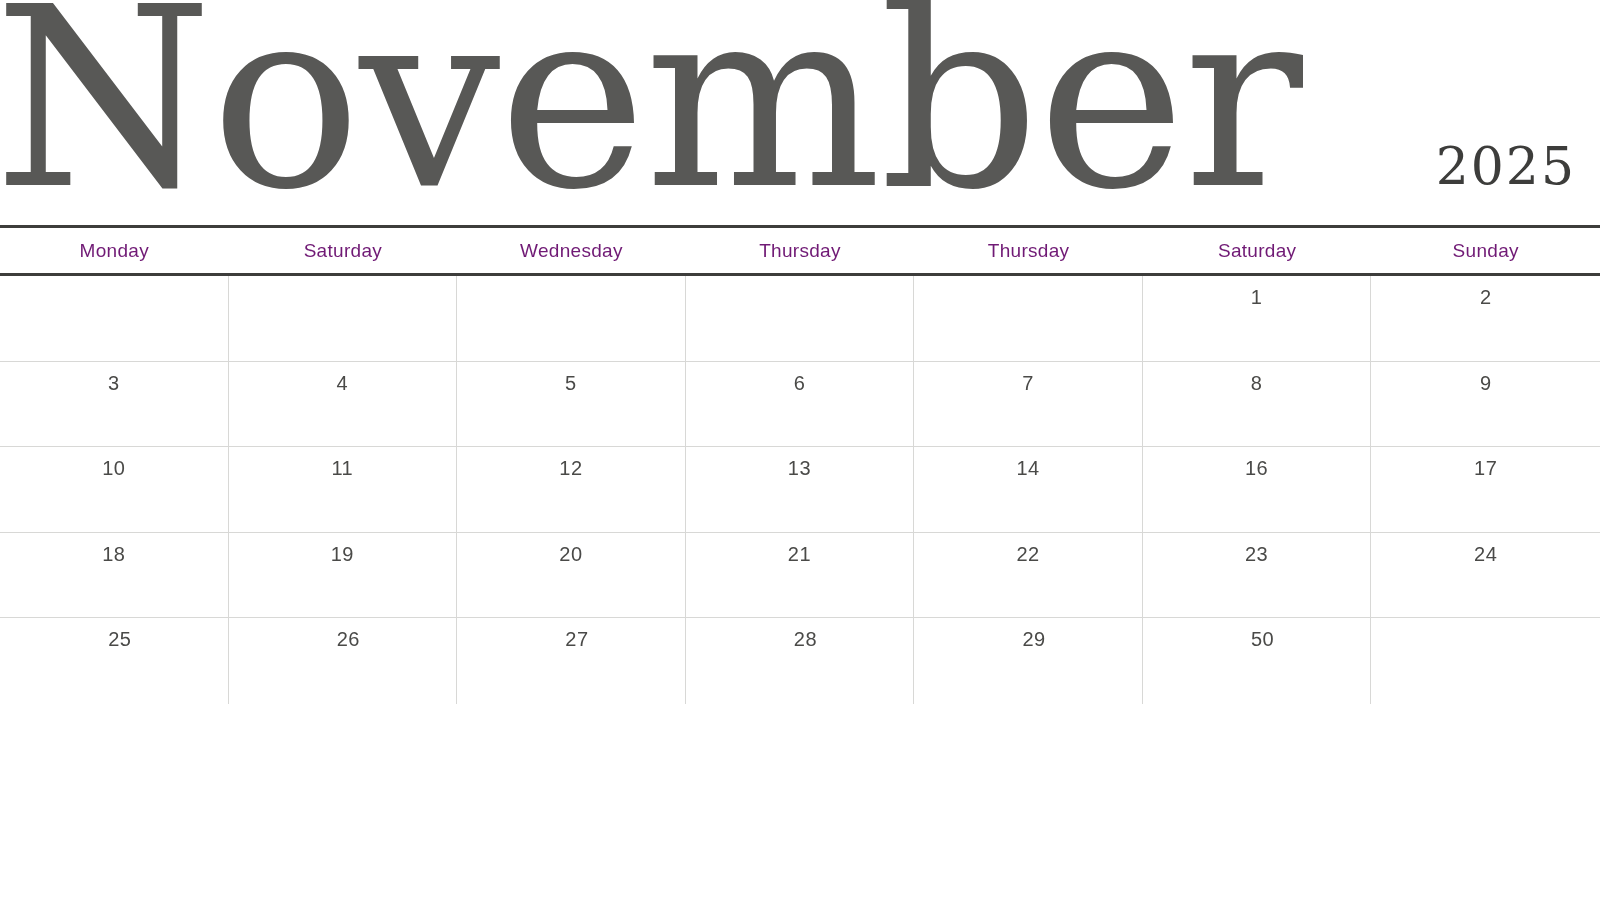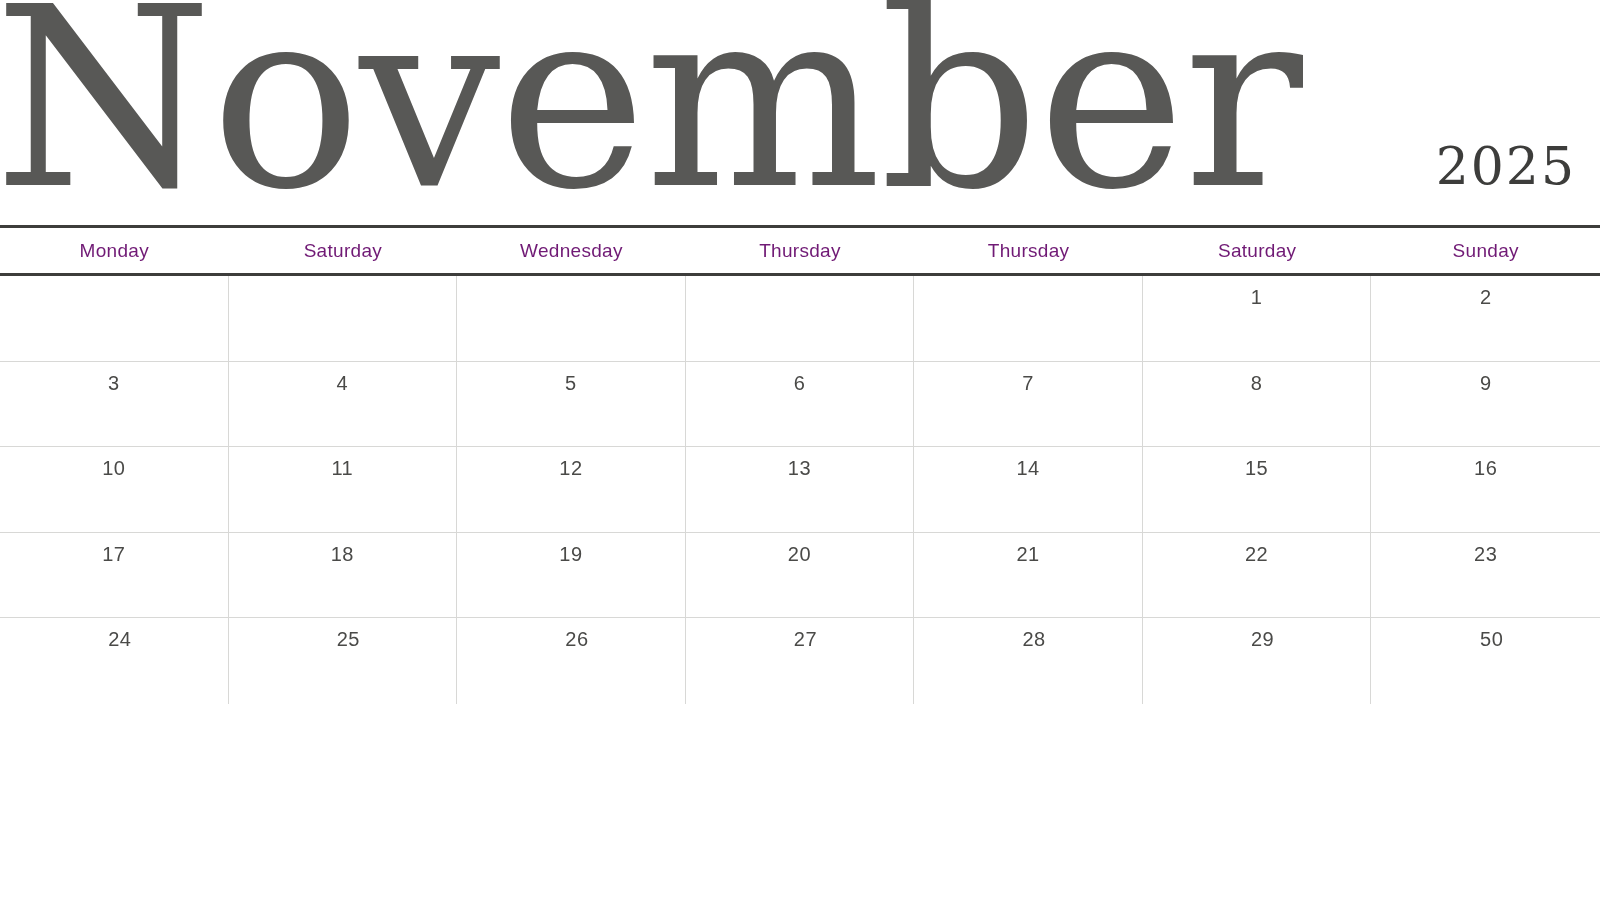--- a/index.html
+++ b/index.html
@@ -170,23 +170,20 @@
     <div class="cell">
         <span class="daynum">12</span>
       </div>
     <div class="cell">
         <span class="daynum">13</span>
       </div>
     <div class="cell">
         <span class="daynum">14</span>
       </div>
     <div class="cell">
-        <span class="daynum">15</span>
-      </div>
-    <div class="cell">
         <span class="daynum">16</span>
       </div>
 
     <div class="cell">
         <span class="daynum">17</span>
       </div>
     <div class="cell">
         <span class="daynum">18</span>
       </div>
     <div class="cell">

